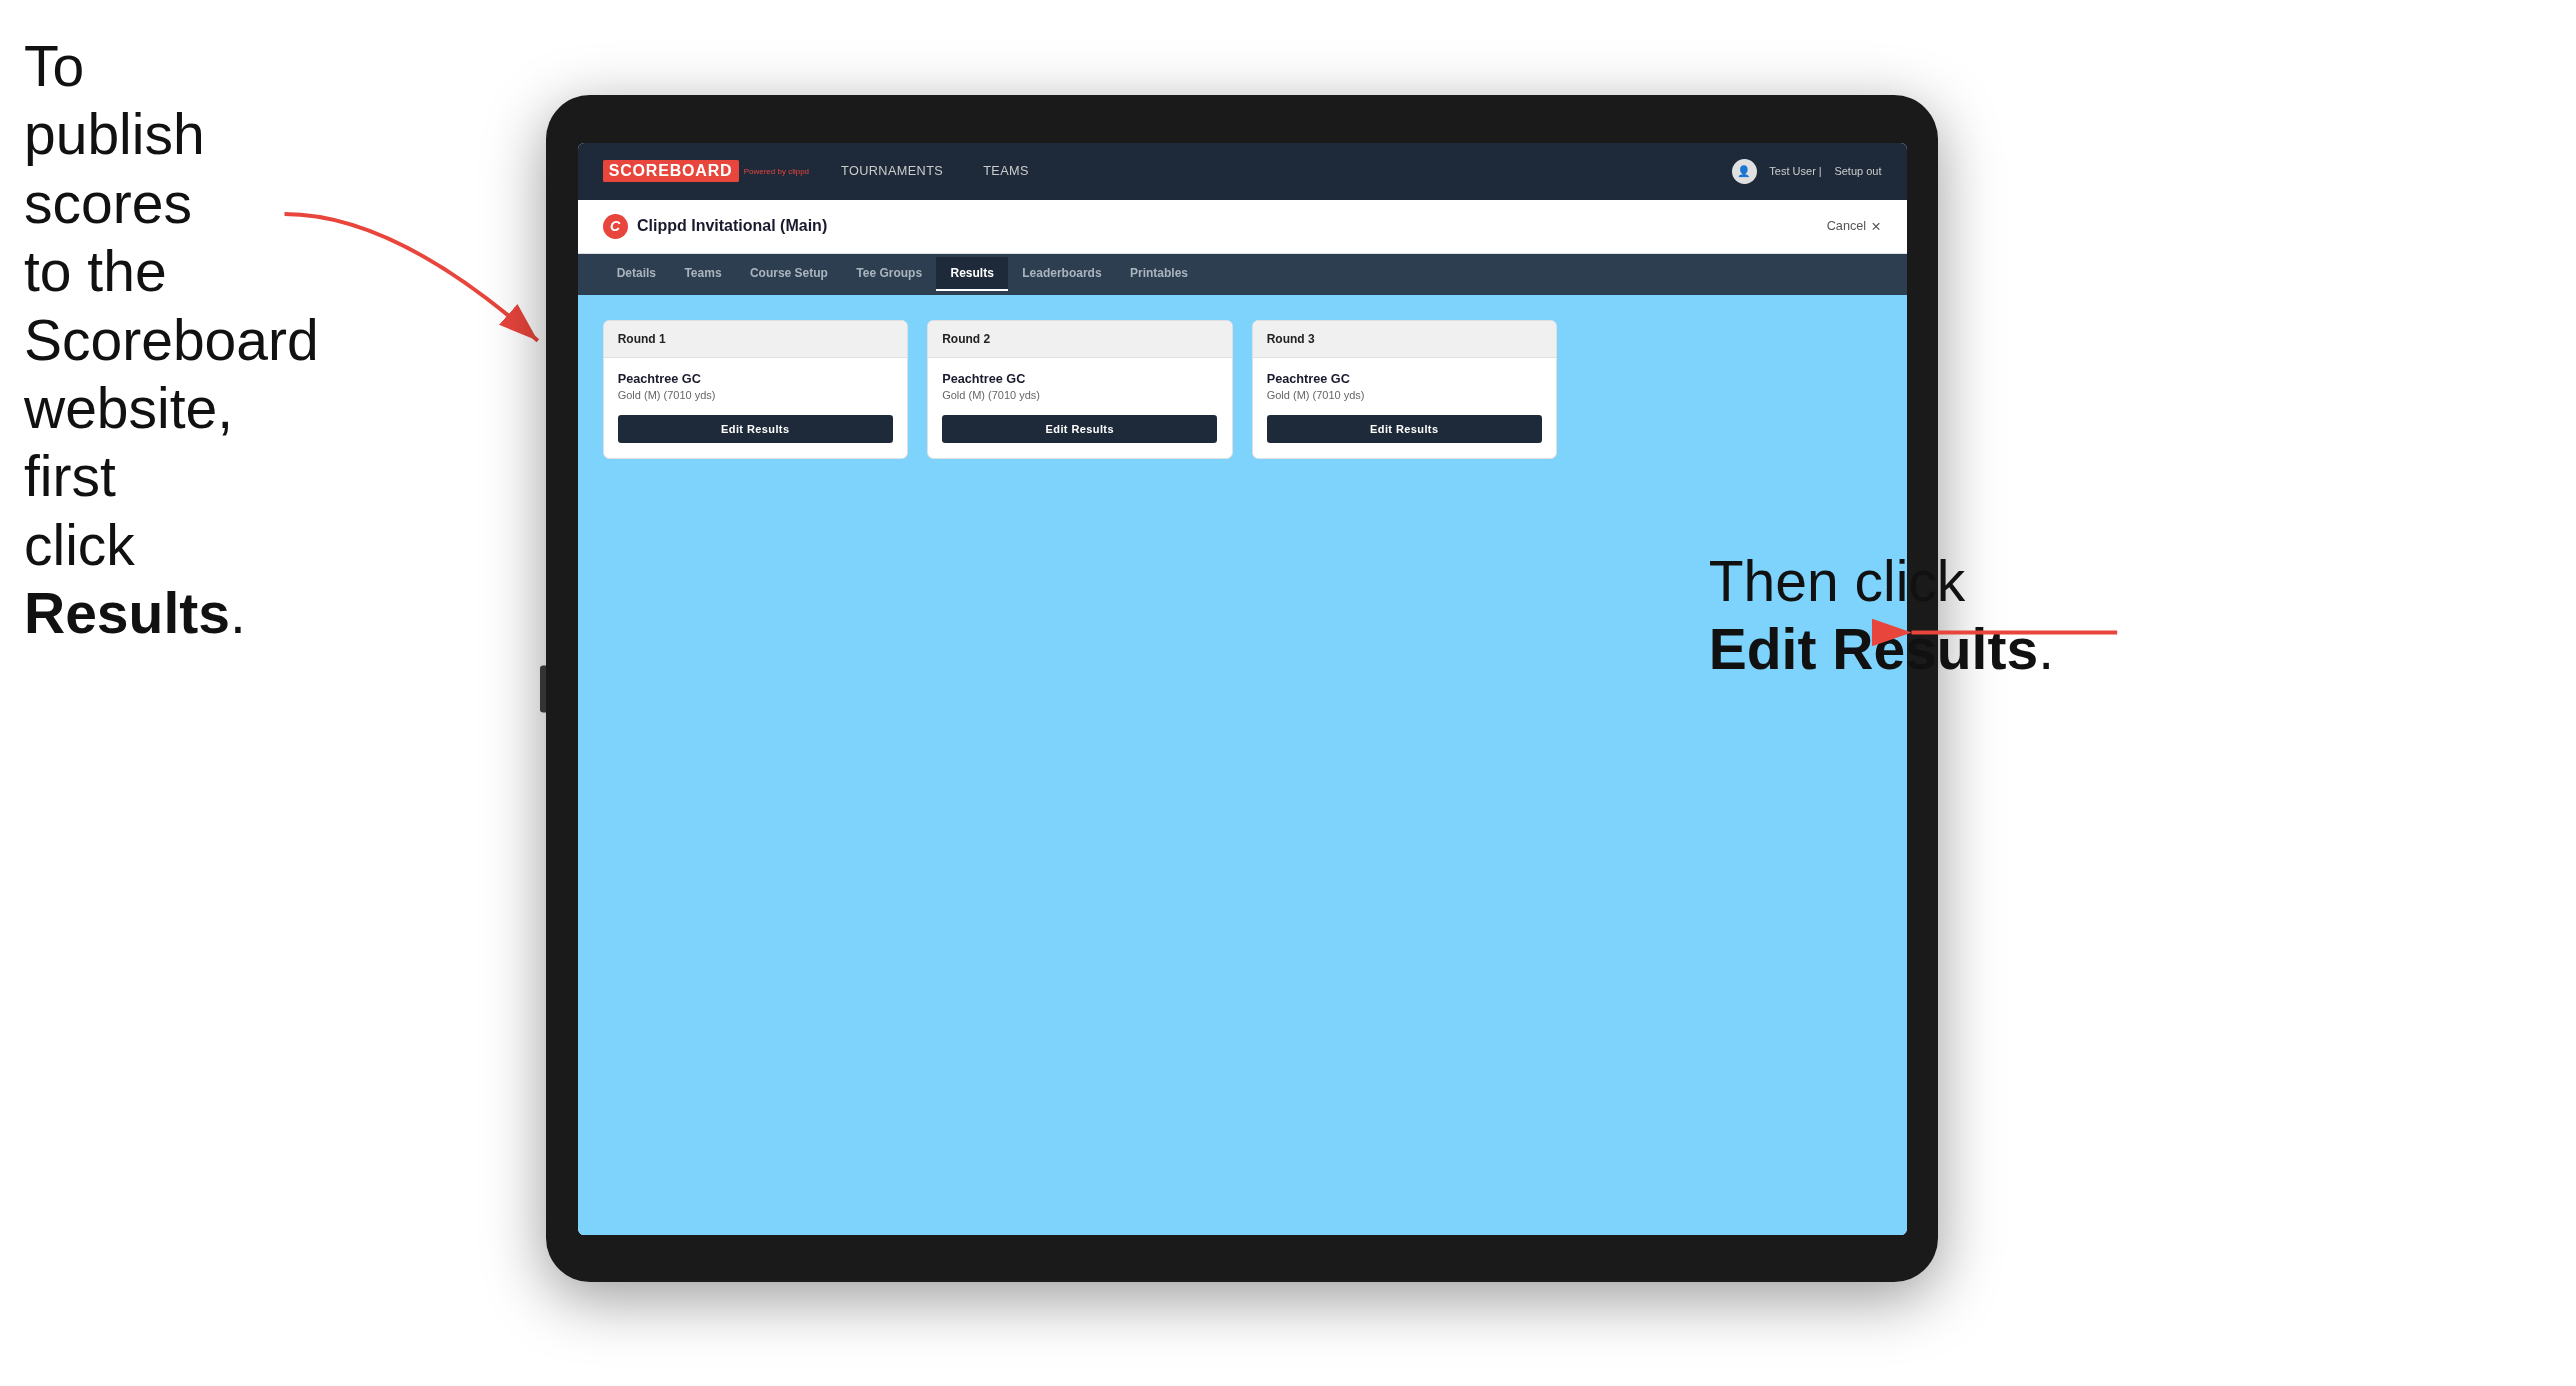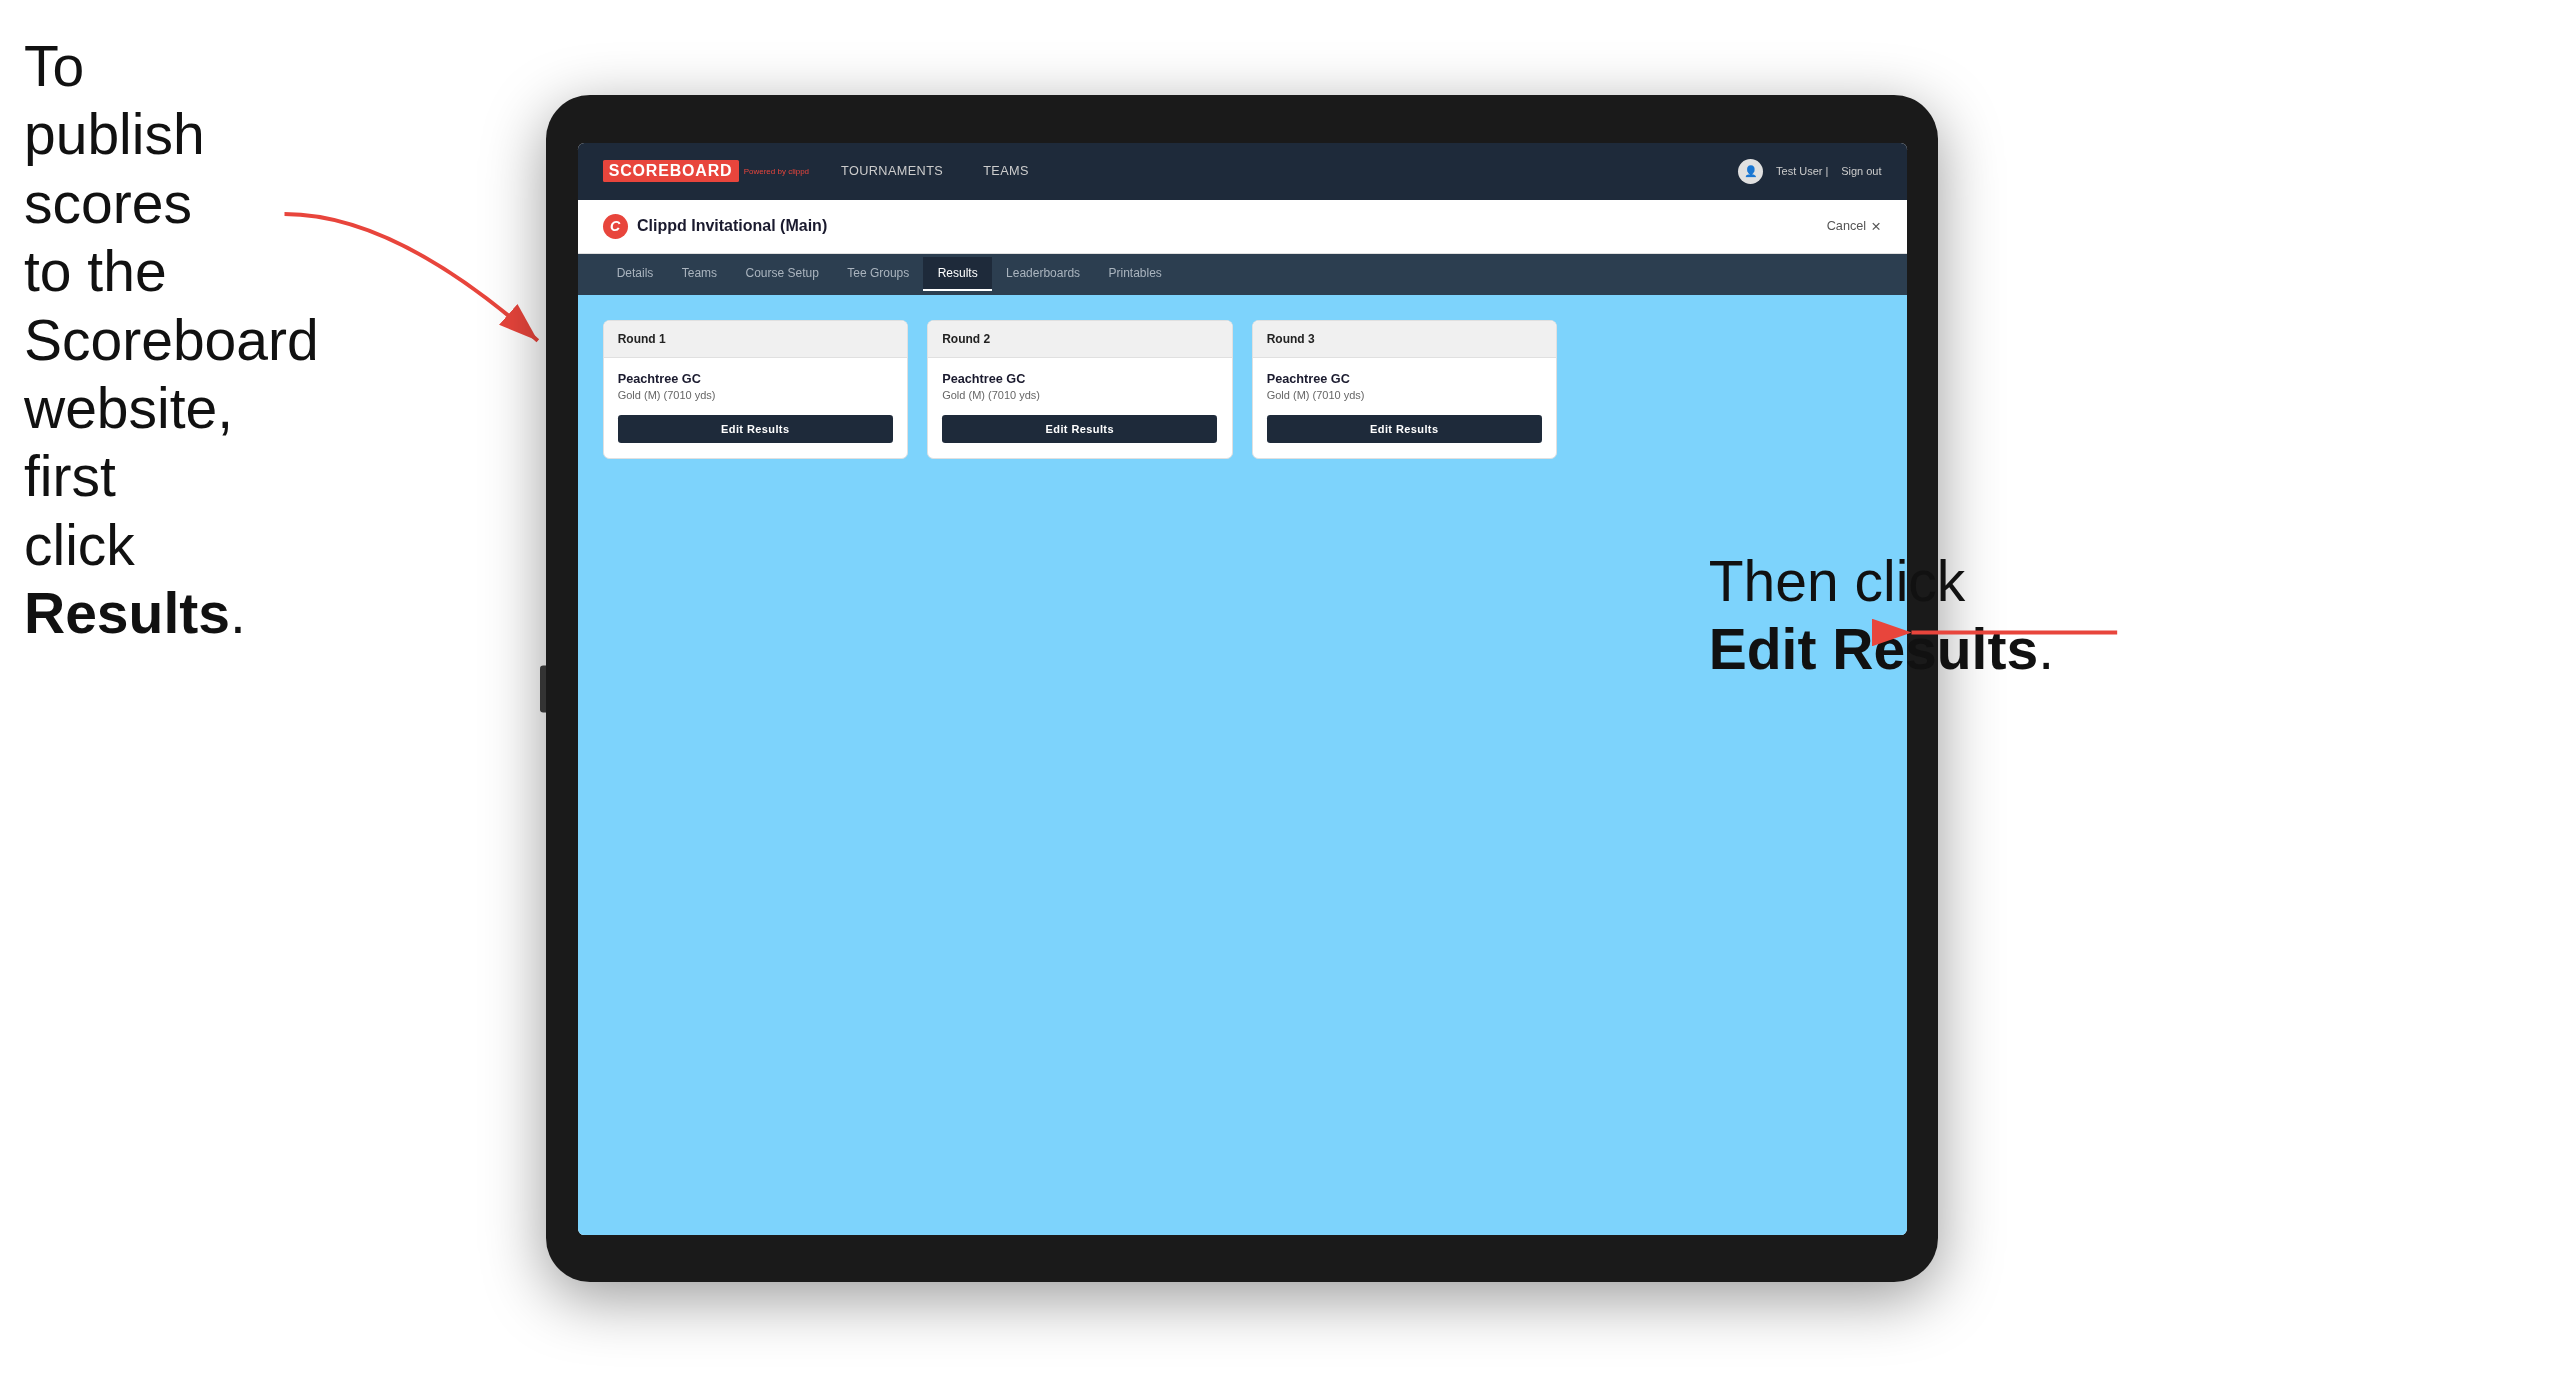--- a/index.html
+++ b/index.html
@@ -204,20 +204,21 @@
 
     .sub-tab {
       color: #aab4be;
       font-size: 12px;
       padding: 0 14.2px;
       height: 34px;
       display: flex;
       align-items: center;
       cursor: pointer;
       border-bottom: 2.4px solid transparent;
+      font-weight: bold;
     }
 
     .sub-tab.active {
       color: #fff;
       background: #1e2a3a;
       border-bottom: 2.4px solid #fff;
     }
 
     
     .main-content {
@@ -328,21 +329,21 @@
         </div>
         <div class="logo-sub">Powered by clippd</div>
       </div>
       <div class="nav-links">
         <span class="nav-link">TOURNAMENTS</span>
         <span class="nav-link">TEAMS</span>
       </div>
       <div class="nav-right">
         <div class="user-avatar">👤</div>
         <span class="nav-user-text">Test User |</span>
-        <span class="sign-out">Sign out</span>
+        <span class="sign-out">Setup out</span>
       </div>
     </div>
 
     <div class="tournament-header">
       <div class="tournament-title-area">
         <div class="clippd-icon">C</div>
         <span class="tournament-name">Clippd Invitational (Main)</span>
       </div>
       <div class="cancel-btn">
         <span>Cancel</span>

